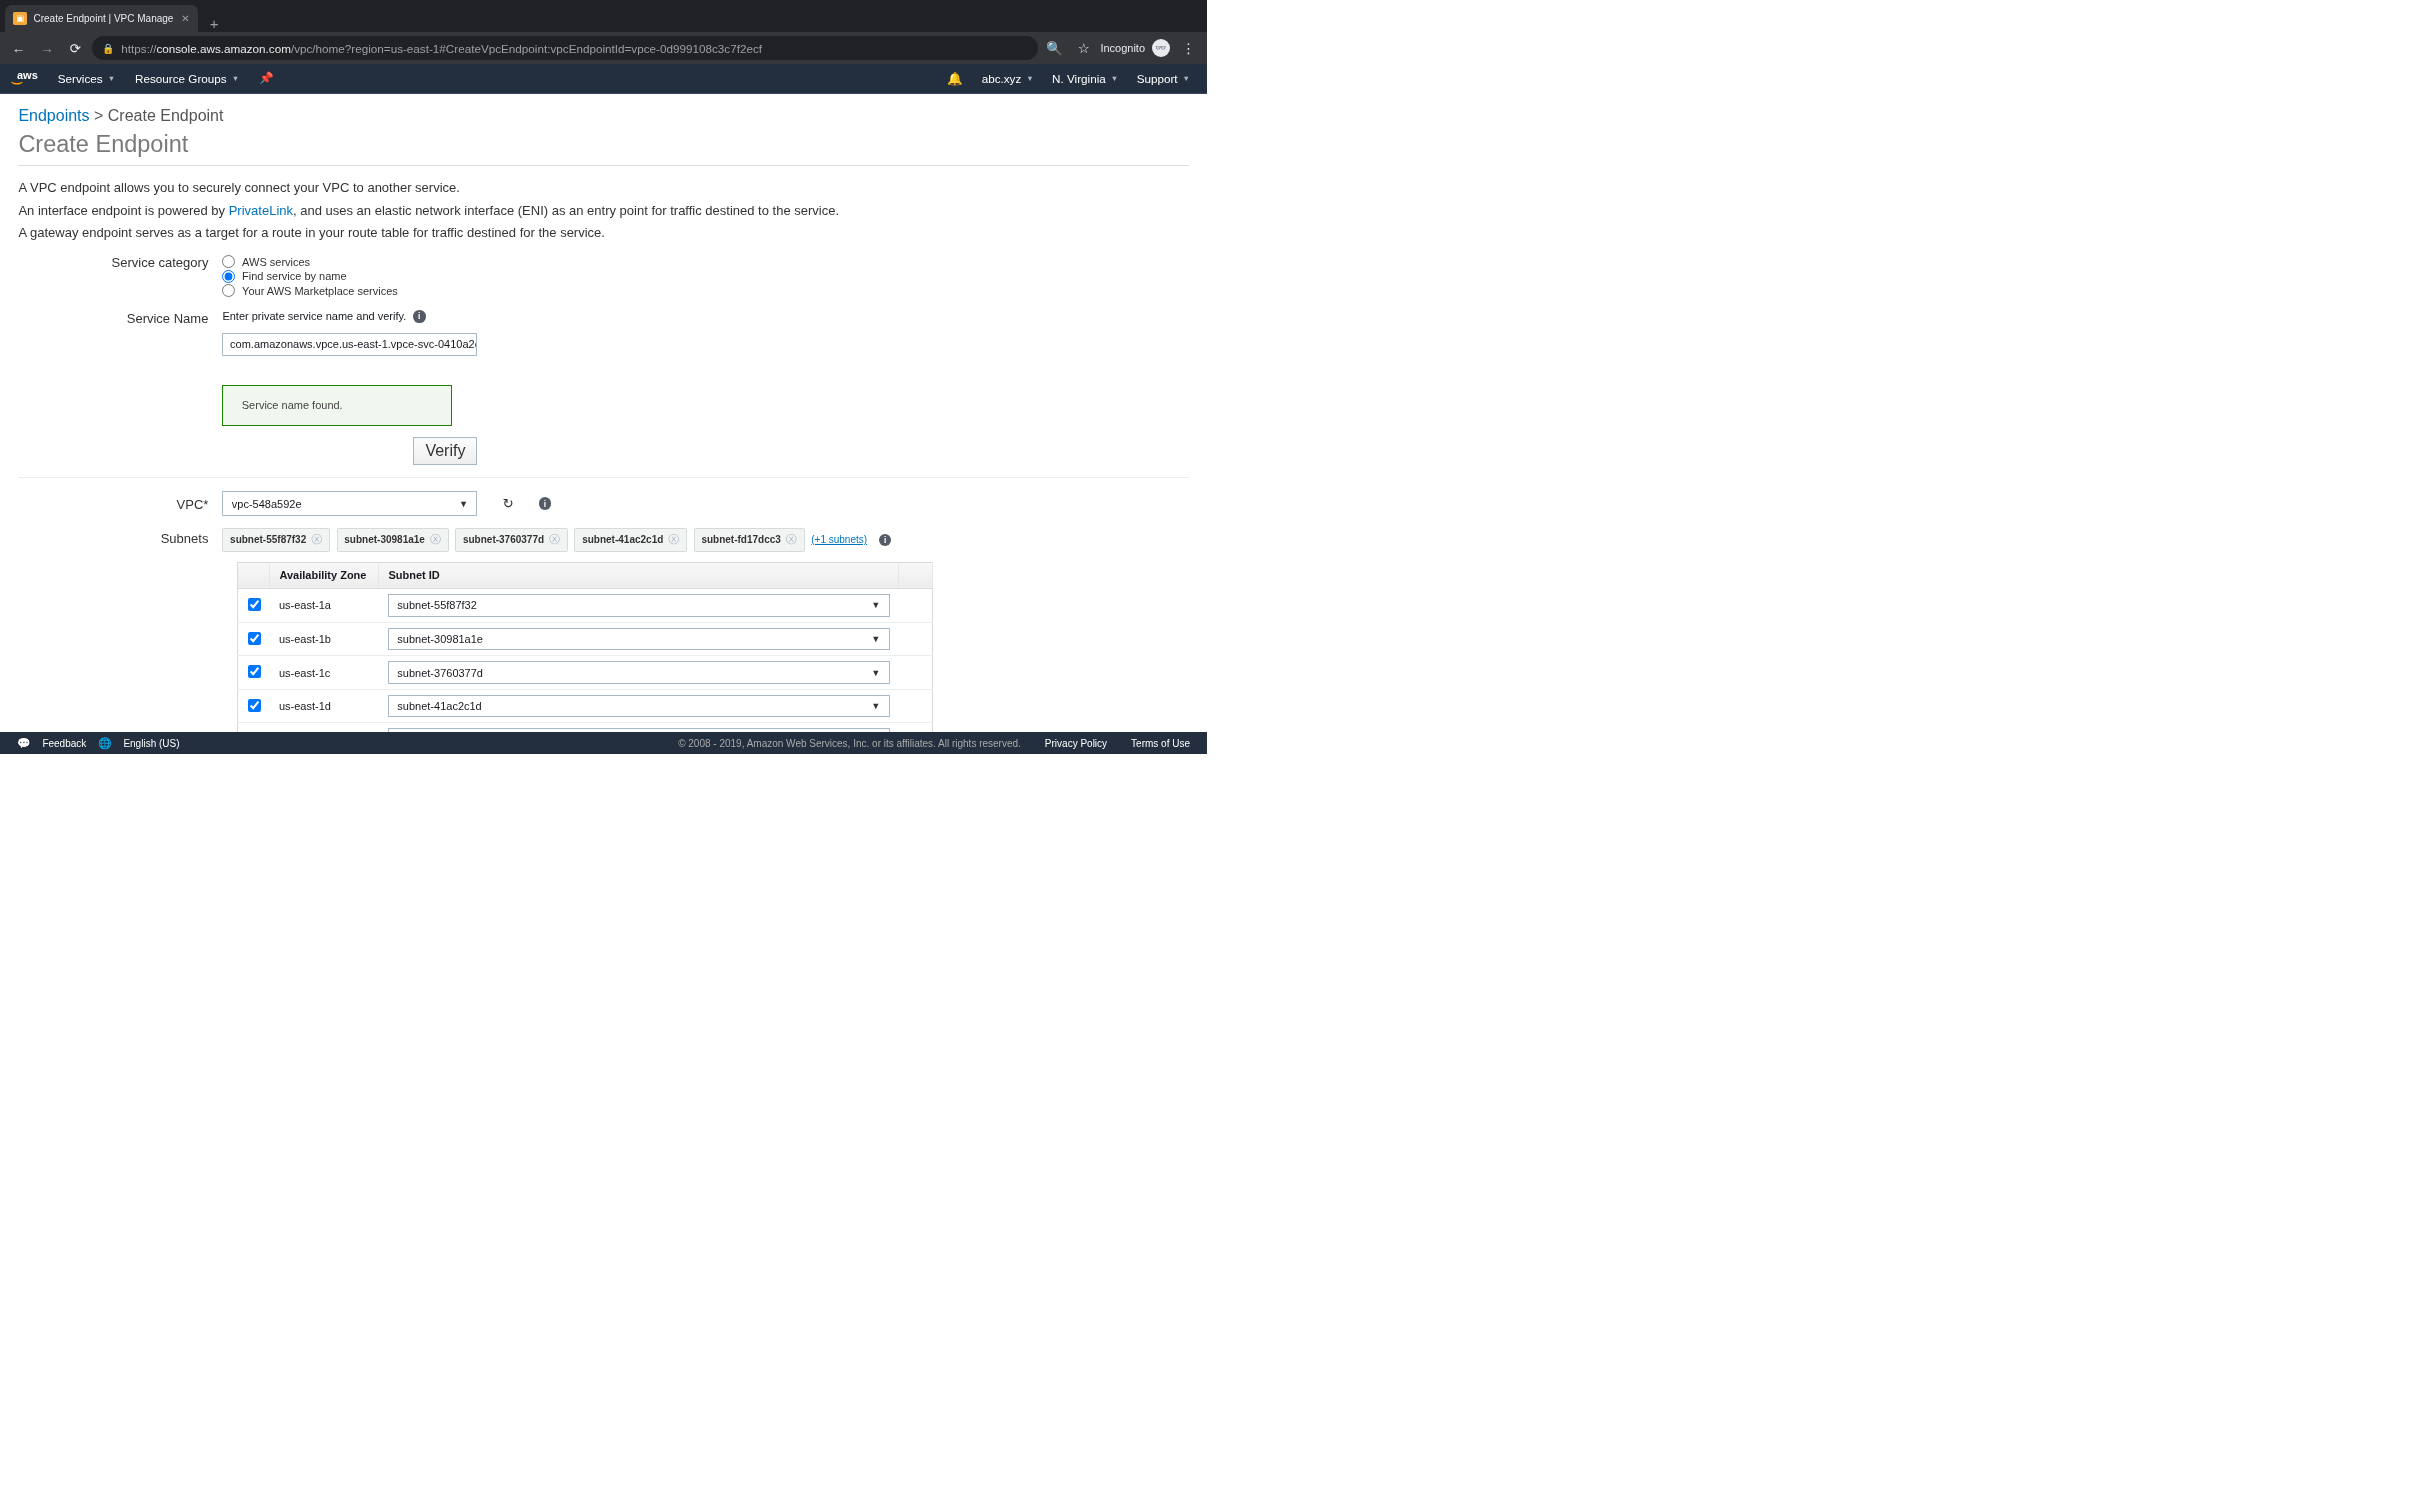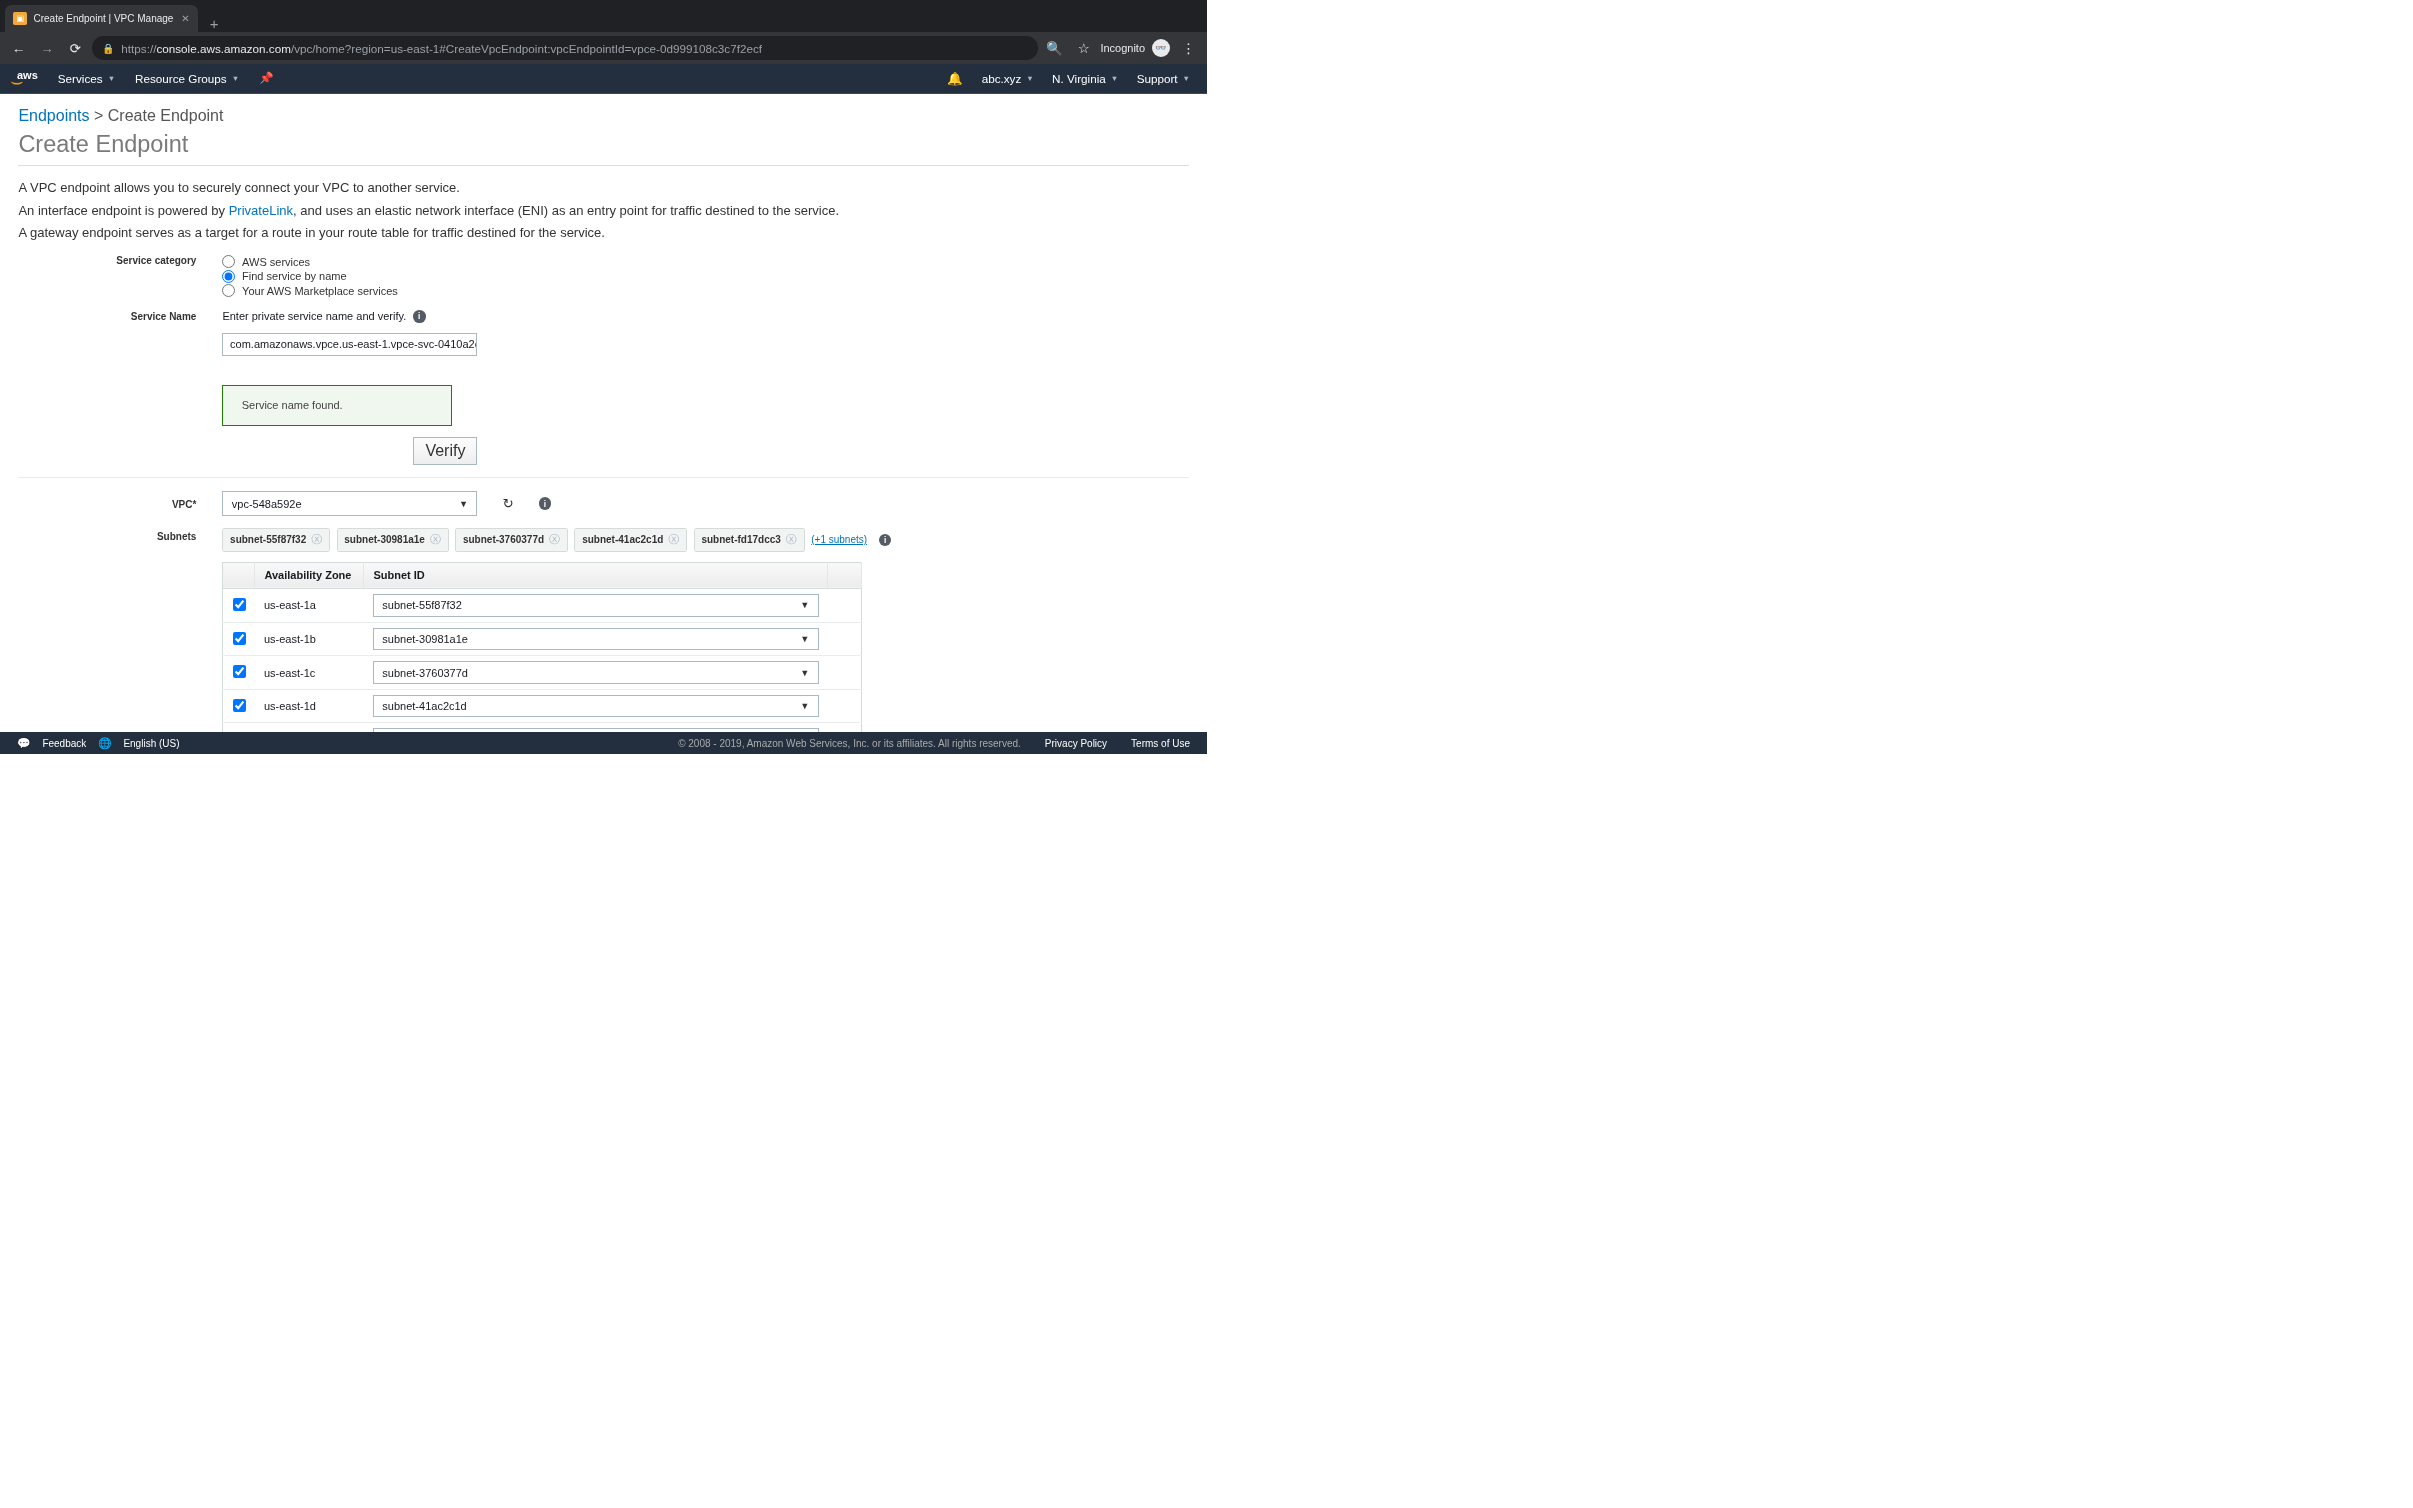--- a/index.html
+++ b/index.html
@@ -35,21 +35,21 @@
 
 .main { padding:13.4px 18.4px 50px 18.4px; height: calc(100% - 32px - 32px - 30px - 22px); overflow:auto;}
 .breadcrumb { font-size:16px; color:#555; margin-bottom:6px;}
 .breadcrumb a { color:#0073bb; text-decoration:none;}
 h1 { font-size:23.5px; font-weight:300; color:#7a7a7a; margin-bottom:5px;}
 .hr { border-top:0.8px solid #ddd; margin:6.7px 0 13.4px;}
 .desc { font-size:13px; color:#333; line-height:1.45; margin-bottom:3.4px;}
 .desc a { color:#0073bb; text-decoration:none;}
 
 .form-row { display:flex; align-items:flex-start; margin-top:11.7px;}
-.label { width:204px; text-align:right; padding-right:26px; padding-top:0.8px; font-weight:700; font-size:10px; color:#333;}
+.label { width:204px; text-align:right; padding-right:14px; padding-top:0.8px; font-weight:400; font-size:13px; color:#333;}
 .control { flex:1; max-width:737px;}
 .radio-line { display:flex; align-items:center; gap:6.7px; font-size:11px; color:#333; padding:0.8px 0;}
 .radio-line input { margin:0;}
 .svc-hint-row { display:flex; align-items:center; gap:6.7px;}
 .info-icon { width:12.6px;height:12.6px;border-radius:50%;background:#545b64;color:#fff;font-size:8.4px;display:inline-flex;align-items:center;justify-content:center;font-weight:700;}
 .text-input { width:255px; height:23.5px; border:0.8px solid #aab7c4; padding:0 6.7px; font-size:11px; margin-top:10px; overflow:hidden; display:flex; align-items:center; white-space:nowrap;}
 .success-box { width:230px; border:0.8px solid #1d8102; background:#f0f7ee; padding:13.4px 18.4px; margin-top:29px; font-size:11px; color:#444;}
 .verify-row { width:255px; display:flex; justify-content:flex-end; margin-top:11px;}
 .btn { background:linear-gradient(#fcfcfc,#eee); border:0.8px solid #aab7c4; padding:4.2px 11px; font-size:16px; cursor:pointer; border-radius:0; font-weight:400; color:#333;}
 .hr2 { border-top:0.8px solid #eaeded; margin:11.7px 0 13.4px;}
@@ -57,21 +57,21 @@
 .select { width:255px; height:25px; border:0.8px solid #aab7c4; display:flex; align-items:center; justify-content:space-between; padding:0 8.4px; font-size:11px; cursor:pointer;}
 .caret-dn { font-size:9.2px; color:#333;}
 .inline-ctrls { display:flex; align-items:center; gap:25px;}
 .refresh { font-size:13.4px; color:#333; cursor:pointer;}
 
 .chips { display:flex; flex-wrap:wrap; gap:6.7px; align-items:center;}
 .chip { background:#f2f3f3; border:0.8px solid #d5dbdb; padding:3.4px 6.7px; font-size:10px; display:flex; align-items:center; gap:5px; border-radius:1.7px; color:#333; font-weight:700;}
 .chip .x { color:#aab7c4; cursor:pointer; font-weight:400; font-size:11px;}
 .more-link { color:#0073bb; font-size:10px;}
 
-.subnet-table { width:640px; margin-top:10px; border:0.8px solid #d5dbdb; border-collapse:collapse;}
+.subnet-table { width:696px; margin-top:10px; border:0.8px solid #d5dbdb; border-collapse:collapse;margin-left:15px;}
 .subnet-table th { background:linear-gradient(#f9f9f9,#ececec); font-size:11px; font-weight:700; text-align:left; padding:6.7px 9.2px; border-bottom:0.8px solid #d5dbdb; border-right:0.8px solid #e6e6e6;}
 .subnet-table th:first-child { width:25px;}
 .subnet-table th:nth-child(2){width:109px;}
 .subnet-table td { padding:5px 9.2px; border-bottom:0.8px solid #eaeded; font-size:11px;}
 .subnet-table td:first-child { text-align:center;}
 .subnet-select { width:100%; height:22.6px; border:0.8px solid #aab7c4; display:flex; align-items:center; justify-content:space-between; padding:0 8.4px; font-size:11px; cursor:pointer;}
 
 
 .footer { position:absolute; bottom:0; left:0; right:0; height:22px; background:#232f3e; display:flex; align-items:center; justify-content:space-between; padding:0 17px; color:#ddd; font-size:10px;}
 .footer-left { display:flex; align-items:center; gap:11.7px;}

